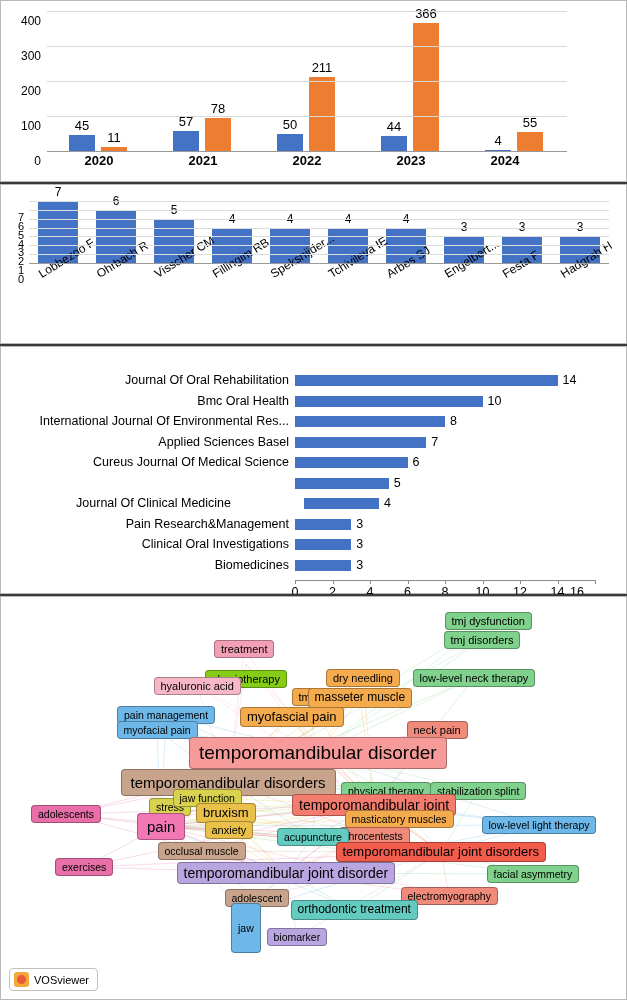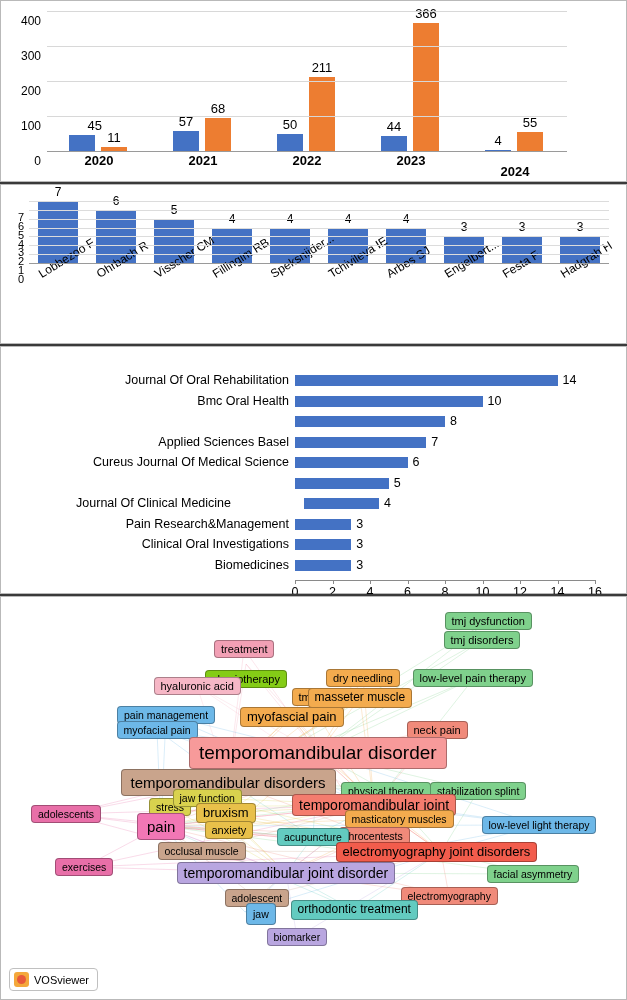--- a/index.html
+++ b/index.html
@@ -64,46 +64,46 @@
     <div class="p1-axis-y" id="p1y">
         <div class="p1-ylab" style="top: 150px;">0</div>
         <div class="p1-ylab" style="top: 115px;">100</div>
         <div class="p1-ylab" style="top: 80px;">200</div>
         <div class="p1-ylab" style="top: 45px;">300</div>
         <div class="p1-ylab" style="top: 10px;">400</div>
       </div>
     <div id="p1grid"></div>
     <div class="p1-plot" id="p1plot">
         <div class="p1-bar bar-blue" style="left: 22px; height: 15.75px;"></div>
-        <div class="p1-vlabel" style="left: 15px; top: 107.25px; text-align: right;">45</div>
+        <div class="p1-vlabel" style="left: 15px; top: 107.25px;">45</div>
         <div class="p1-bar bar-orange" style="left: 54px; height: 3.85px;"></div>
         <div class="p1-vlabel" style="left: 47px; top: 119.15px;">11</div>
         <div class="p1-bar bar-blue" style="left: 126px; height: 19.95px;"></div>
         <div class="p1-vlabel" style="left: 119px; top: 103.05px;">57</div>
         <div class="p1-bar bar-orange" style="left: 158px; height: 33.25px;"></div>
-        <div class="p1-vlabel" style="left: 151px; top: 89.75px;">68</div>
+        <div class="p1-vlabel" style="left: 151px; top: 89.75px;">78</div>
         <div class="p1-bar bar-blue" style="left: 230px; height: 17.5px;"></div>
         <div class="p1-vlabel" style="left: 223px; top: 105.5px;">50</div>
         <div class="p1-bar bar-orange" style="left: 262px; height: 73.85px;"></div>
         <div class="p1-vlabel" style="left: 255px; top: 49.15px;">211</div>
         <div class="p1-bar bar-blue" style="left: 334px; height: 15.4px;"></div>
         <div class="p1-vlabel" style="left: 327px; top: 107.6px;">44</div>
         <div class="p1-bar bar-orange" style="left: 366px; height: 128.1px;"></div>
         <div class="p1-vlabel" style="left: 359px; top: -5.1px;">366</div>
         <div class="p1-bar bar-blue" style="left: 438px; height: 1.4px;"></div>
         <div class="p1-vlabel" style="left: 431px; top: 121.6px;">4</div>
         <div class="p1-bar bar-orange" style="left: 470px; height: 19.25px;"></div>
         <div class="p1-vlabel" style="left: 463px; top: 103.75px;">55</div>
       </div>
     <div id="p1xlabels">
         <div class="p1-xlabel" style="left: 46px;">2020</div>
         <div class="p1-xlabel" style="left: 150px;">2021</div>
         <div class="p1-xlabel" style="left: 254px;">2022</div>
         <div class="p1-xlabel" style="left: 358px;">2023</div>
-        <div class="p1-xlabel" style="left: 462px; margin-top: 11px;">2024</div>
+        <div class="p1-xlabel" style="left: 452px;">2024</div>
       </div>
   <div class="axisline" style="top: 150px;"></div>
       <div class="gridline" style="top: 115px;"></div>
       <div class="gridline" style="top: 80px;"></div>
       <div class="gridline" style="top: 45px;"></div>
       <div class="gridline" style="top: 10px;"></div>
     </div>
   <div class="hr" style="top:182px"></div>
 
   <div class="panel" id="panel2">
@@ -169,20 +169,21 @@
           <div class="p3-name" style="right: 339px;">Journal Of Oral Rehabilitation</div>
           <div class="p3-bar" style="left: 294px; top: 2px; width: 262.5px; background: rgb(68, 114, 196);"></div>
           <div class="p3-val" style="left: 561.5px;">14</div>
         </div>
         <div class="p3-row" style="top: 46.5px; left: 0px; width: 627px;">
           <div class="p3-name" style="right: 339px;">Bmc Oral Health</div>
           <div class="p3-bar" style="left: 294px; top: 2px; width: 187.5px; background: rgb(68, 114, 196);"></div>
           <div class="p3-val" style="left: 486.5px;">10</div>
         </div>
         <div class="p3-row" style="top: 67px; left: 0px; width: 627px;">
+          <div class="p3-name" style="right: 339px;">International Journal Of Environmental Res...</div>
           <div class="p3-bar" style="left: 294px; top: 2px; width: 150px; background: rgb(68, 114, 196);"></div>
           <div class="p3-val" style="left: 449px;">8</div>
         </div>
         <div class="p3-row" style="top: 87.5px; left: 0px; width: 627px;">
           <div class="p3-name" style="right: 339px;">Applied Sciences Basel</div>
           <div class="p3-bar" style="left: 294px; top: 2px; width: 131.25px; background: rgb(68, 114, 196);"></div>
           <div class="p3-val" style="left: 430.25px;">7</div>
         </div>
         <div class="p3-row" style="top: 108px; left: 0px; width: 627px;">
           <div class="p3-name" style="right: 339px;">Cureus Journal Of Medical Science</div>
@@ -226,21 +227,21 @@
         <div class="p3-xtick" style="left: 406.5px; top: 238px;">6</div>
         <div style="position: absolute; left: 444px; top: 233px; width: 1px; height: 4px; background: rgb(138, 138, 138);"></div>
         <div class="p3-xtick" style="left: 444px; top: 238px;">8</div>
         <div style="position: absolute; left: 481.5px; top: 233px; width: 1px; height: 4px; background: rgb(138, 138, 138);"></div>
         <div class="p3-xtick" style="left: 481.5px; top: 238px;">10</div>
         <div style="position: absolute; left: 519px; top: 233px; width: 1px; height: 4px; background: rgb(138, 138, 138);"></div>
         <div class="p3-xtick" style="left: 519px; top: 238px;">12</div>
         <div style="position: absolute; left: 556.5px; top: 233px; width: 1px; height: 4px; background: rgb(138, 138, 138);"></div>
         <div class="p3-xtick" style="left: 556.5px; top: 238px;">14</div>
         <div style="position: absolute; left: 594px; top: 233px; width: 1px; height: 4px; background: rgb(138, 138, 138);"></div>
-        <div class="p3-xtick" style="left: 594px; top: 238px;">16</div>
+        <div class="p3-xtick" style="left: 576px; top: 238px;">16</div>
       </div>
   </div>
   <div class="hr" style="top:594px"></div>
 
   <div class="panel" id="panel4">
     <svg class="netlines" id="netsvg">
         <line x1="487" y1="24" x2="317" y2="156" stroke="#7fd18c" stroke-width="0.6" opacity="0.42"></line>
         <line x1="487" y1="24" x2="227" y2="185" stroke="#7fd18c" stroke-width="0.6" opacity="0.42"></line>
         <line x1="481" y1="43" x2="317" y2="156" stroke="#7fd18c" stroke-width="0.6" opacity="0.42"></line>
         <line x1="481" y1="43" x2="227" y2="185" stroke="#7fd18c" stroke-width="0.6" opacity="0.42"></line>
@@ -394,21 +395,21 @@
         <line x1="296" y1="340" x2="285" y2="276" stroke="#b9a6e0" stroke-width="0.6" opacity="0.42"></line>
         <line x1="296" y1="340" x2="440" y2="255" stroke="#b9a6e0" stroke-width="0.6" opacity="0.42"></line>
       </svg>
     <div id="nodes">
         <div class="node" style="background: rgb(127, 209, 140); font-size: 11px; padding: 2px 6px; left: 443.5px; top: 14.5px;">tmj dysfunction</div>
         <div class="node" style="background: rgb(127, 209, 140); font-size: 11px; padding: 2px 6px; left: 442.5px; top: 33.5px;">tmj disorders</div>
         <div class="node" style="background: rgb(242, 160, 181); font-size: 11px; padding: 2px 6px; left: 213px; top: 42.5px;">treatment</div>
         <div class="node" style="background: #84cc16; font-size: 11px; padding: 2px 6px; left: 203.5px; top: 57.5px; margin-top: 15px;">physiotherapy</div>
         <div class="node" style="background: rgb(246, 183, 198); font-size: 11px; padding: 2px 6px; left: 152.5px; top: 79.5px;">hyaluronic acid</div>
         <div class="node" style="background: rgb(243, 171, 78); font-size: 11px; padding: 2px 6px; left: 325px; top: 71.5px;">dry needling</div>
-        <div class="node" style="background: rgb(127, 209, 140); font-size: 11px; padding: 2px 6px; left: 411.5px; top: 71.5px;">low-level pain therapy</div>
+        <div class="node" style="background: rgb(127, 209, 140); font-size: 11px; padding: 2px 6px; left: 411.5px; top: 71.5px;">low-level neck therapy</div>
         <div class="node" style="background: rgb(243, 171, 78); font-size: 11px; padding: 2px 6px; left: 290.5px; top: 90.5px;">tmj</div>
         <div class="node" style="background: rgb(243, 171, 78); font-size: 12px; padding: 2px 6px; left: 306.5px; top: 91px;">masseter muscle</div>
         <div class="node" style="background: rgb(109, 184, 232); font-size: 10.5px; padding: 2px 6px; left: 116px; top: 109px;">pain management</div>
         <div class="node" style="background: rgb(243, 171, 78); font-size: 13px; padding: 2px 6px; left: 239px; top: 109.5px;">myofascial pain</div>
         <div class="node" style="background: rgb(109, 184, 232); font-size: 10.5px; padding: 2px 6px; left: 115.5px; top: 124px;">myofacial pain</div>
         <div class="node" style="background: rgb(240, 138, 122); font-size: 11px; padding: 2px 6px; left: 405.5px; top: 123.5px;">neck pain</div>
         <div class="node" style="background: rgb(247, 154, 154); font-size: 19px; padding: 4px 9px; left: 188px; top: 140px;">temporomandibular disorder</div>
         <div class="node" style="background: rgb(201, 164, 140); font-size: 15px; padding: 4px 9px; left: 119.5px; top: 171.5px;">temporomandibular disorders</div>
         <div class="node" style="background: rgb(127, 209, 140); font-size: 10.5px; padding: 2px 6px; left: 340px; top: 185px;">physical therapy</div>
         <div class="node" style="background: rgb(127, 209, 140); font-size: 10.5px; padding: 2px 6px; left: 429px; top: 185px;">stabilization splint</div>
@@ -417,27 +418,27 @@
         <div class="node" style="background: rgb(217, 210, 78); font-size: 10.5px; padding: 2px 6px; left: 171.5px; top: 192px;">jaw function</div>
         <div class="node" style="background: rgb(232, 192, 74); font-size: 13px; padding: 2px 6px; left: 195px; top: 205.5px;">bruxism</div>
         <div class="node" style="background: rgb(232, 192, 74); font-size: 11px; padding: 2px 6px; left: 203.5px; top: 223.5px;">anxiety</div>
         <div class="node" style="background: rgb(242, 119, 181); font-size: 15px; padding: 4px 9px; left: 136px; top: 215.5px;">pain</div>
         <div class="node" style="background: rgb(232, 111, 168); font-size: 10.5px; padding: 2px 6px; left: 30px; top: 208px;">adolescents</div>
         <div class="node" style="background: rgb(243, 171, 78); font-size: 10.5px; padding: 2px 6px; left: 343.5px; top: 213px;">masticatory muscles</div>
         <div class="node" style="background: rgb(240, 138, 122); font-size: 10.5px; padding: 2px 6px; left: 337.5px; top: 230px;">throcentests</div>
         <div class="node" style="background: rgb(109, 184, 232); font-size: 10.5px; padding: 2px 6px; left: 480.5px; top: 219px;">low-level light therapy</div>
         <div class="node" style="background: rgb(99, 203, 192); font-size: 10.5px; padding: 2px 6px; left: 276px; top: 231px;">acupuncture</div>
         <div class="node" style="background: rgb(201, 164, 140); font-size: 10.5px; padding: 2px 6px; left: 156.5px; top: 245px;">occlusal muscle</div>
-        <div class="node" style="background: rgb(242, 92, 76); font-size: 13px; padding: 2px 6px; left: 334.5px; top: 244.5px;">electromyography joint disorders</div>
+        <div class="node" style="background: rgb(242, 92, 76); font-size: 13px; padding: 2px 6px; left: 334.5px; top: 244.5px;">temporomandibular joint disorders</div>
         <div class="node" style="background: rgb(232, 111, 168); font-size: 10.5px; padding: 2px 6px; left: 54px; top: 261px;">exercises</div>
         <div class="node" style="background: rgb(185, 166, 224); font-size: 14px; padding: 2px 6px; left: 175.5px; top: 265px;">temporomandibular joint disorder</div>
         <div class="node" style="background: rgb(127, 209, 140); font-size: 10.5px; padding: 2px 6px; left: 485.5px; top: 268px;">facial asymmetry</div>
         <div class="node" style="background: rgb(201, 164, 140); font-size: 10.5px; padding: 2px 6px; left: 223.5px; top: 292px;">adolescent</div>
         <div class="node" style="background: rgb(240, 138, 122); font-size: 10.5px; padding: 2px 6px; left: 399.5px; top: 290px;">electromyography</div>
-        <div class="node" style="background: rgb(109, 184, 232); font-size: 10.5px; padding: 4px 6px; left: 245px; top: 306px;">jaw</div>
+        <div class="node" style="background: rgb(109, 184, 232); font-size: 10.5px; padding: 18px 6px; left: 230px; top: 306px;">jaw</div>
         <div class="node" style="background: rgb(99, 203, 192); font-size: 12px; padding: 2px 6px; left: 289.5px; top: 303px;">orthodontic treatment</div>
         <div class="node" style="background: rgb(185, 166, 224); font-size: 10.5px; padding: 2px 6px; left: 265.5px; top: 331px;">biomarker</div>
       </div>
     <div class="vos">
       <span class="vos-mark"></span>
       <span>VOSviewer</span>
     </div>
   </div>
 
 </div>

